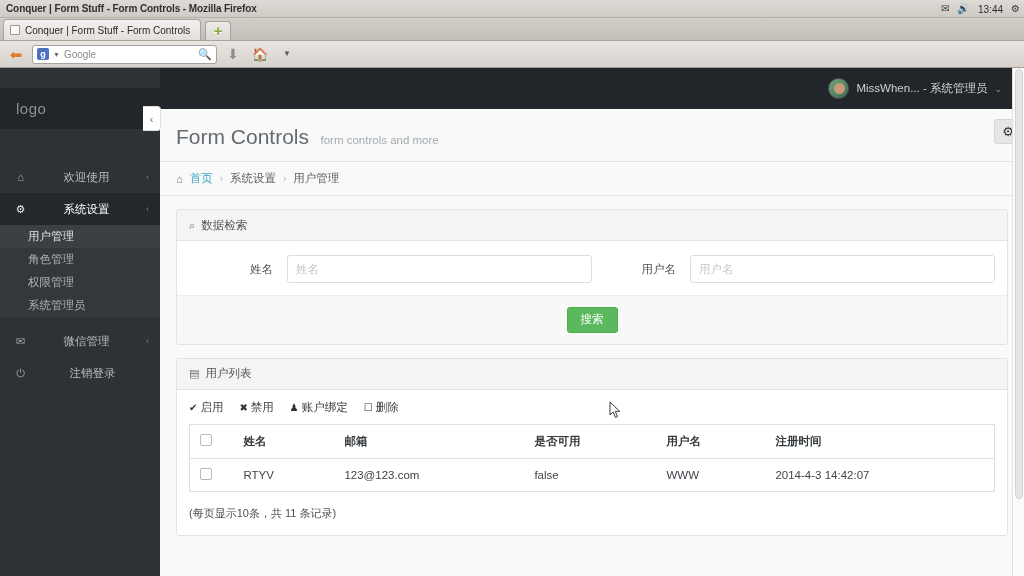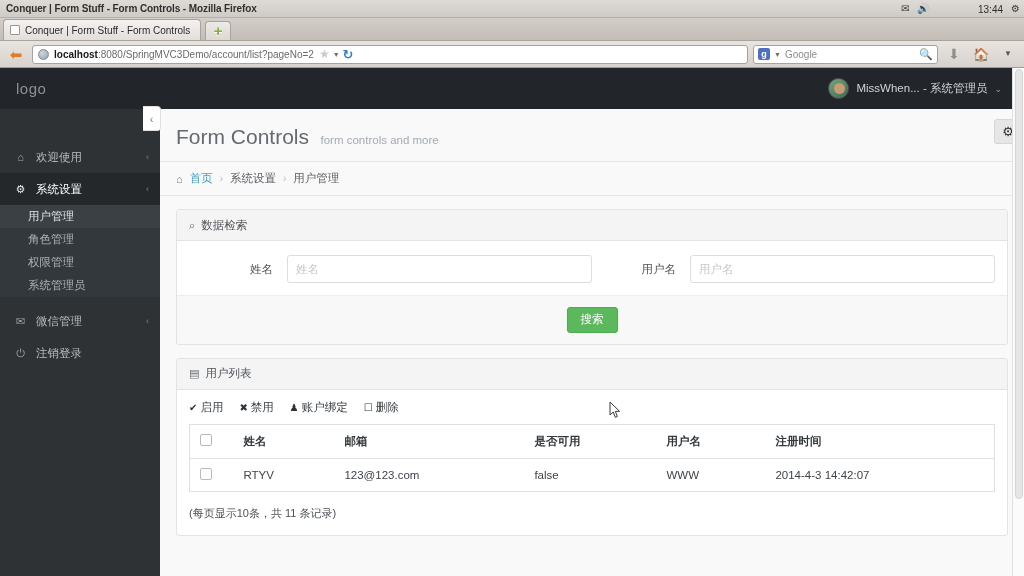--- a/index.html
+++ b/index.html
@@ -21,21 +21,21 @@
   }
   .os-title {
     font-size: 10px; font-weight: bold; color: #31302e;
     letter-spacing: -0.1px;
   }
   .os-tray {
     position: absolute; right: 4px; top: 0; height: 18px;
     display: flex; align-items: center; gap: 8px;
   }
   .tray-icon { font-size: 10px; color: #3a3a3a; line-height: 1; }
-  .tray-time { font-size: 10px; color: #2e2e2e; margin-left: 40px; }
+  .tray-time { font-size: 10px; color: #2e2e2e; }
 
   
   .tabstrip {
     height: 23px;
     background: linear-gradient(to bottom, #d3cec9, #c3bdb7);
     display: flex; align-items: flex-end;
     padding-left: 3px;
     border-bottom: 1px solid #a9a39c;
   }
   .tab {
@@ -146,20 +146,21 @@
     background: #2e3235;
     display: flex; flex-direction: column;
     position: relative;
     z-index: 2;
   }
   .brand {
     height: 41px;
     background: #22262a;
     display: flex; align-items: center;
     padding-left: 16px;
+    margin-top: 20px;
   }
   .brand-text { color: #8c9196; font-size: 15px; letter-spacing: 0.5px; }
   .nav-list { padding-top: 32px; }
   .nav-item {
     height: 32px;
     display: flex; align-items: center;
     padding: 0 11px 0 14px;
     gap: 9px;
     color: #b7bcc0;
     font-size: 11.5px;
@@ -167,21 +168,21 @@
   }
   .nav-item.active {
     background: #24282b;
     color: #ffffff;
   }
   .nav-item .ni-icon {
     width: 13px; font-size: 11px; color: #9aa0a5;
     display: inline-flex; justify-content: center;
   }
   .nav-item.active .ni-icon { color: #e8eaec; }
-  .nav-item .ni-label { flex: 1; }
+  .nav-item .ni-label { flex: 1; text-align: center; }
   .nav-item .ni-caret { font-size: 9px; color: #7d8489; }
   .sub-list { background: #33383c; }
   .sub-item {
     height: 23px;
     display: flex; align-items: center;
     padding-left: 28px;
     color: #aab0b5;
     font-size: 11.5px;
   }
   .sub-item.active { background: #3a4044; color: #dfe3e6; }
@@ -434,29 +435,20 @@
     <span class="tab-favicon"></span>
     <span class="tab-label">Conquer | Form Stuff - Form Controls</span>
   </div>
   <div class="newtab">
     <span class="plus-glyph">+</span>
   </div>
 </div>
 
 <div class="navbar">
   <div class="back-btn">⬅</div>
-  <div class="urlbox">
-    <span class="url-favicon"></span>
-    <span class="url-text"><b>localhost</b><span>:8080/SpringMVC3Demo/account/list?pageNo=2</span></span>
-    <span class="url-right">
-      <span class="star-glyph">★</span>
-      <span class="mini-caret">▼</span>
-      <span class="reload-glyph">↻</span>
-    </span>
-  </div>
   <div class="searchbox">
     <span class="g-badge">g</span>
     <span class="mini-caret">▼</span>
     <span class="search-ph">Google</span>
     <span class="search-mag">🔍</span>
   </div>
   <div class="nav-icon-btn">
       <span class="dl-arrow">⬇</span>
     </div>
   <div class="nav-icon-btn">

